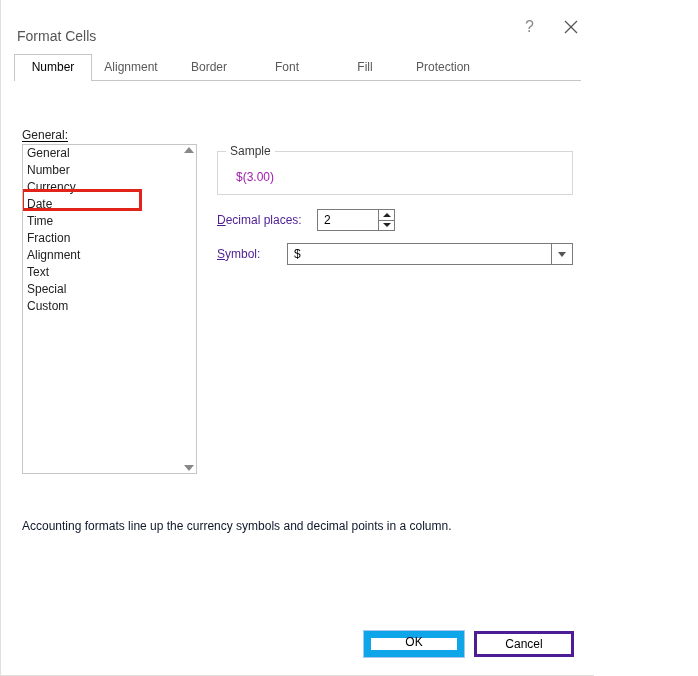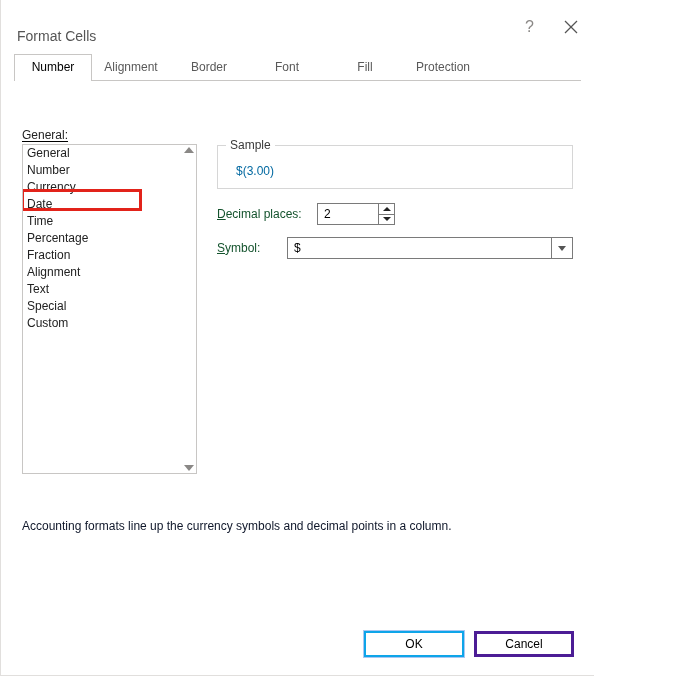--- a/index.html
+++ b/index.html
@@ -158,44 +158,45 @@
     left: 195px;
     top: 17px;
     right: 0;
   }
 
   .sample-group {
     border: 1px solid #d6d6d6;
     padding: 18px 12px 10px 12px;
     position: relative;
     margin-bottom: 14px;
+    margin-top: 6px;
   }
   .group-legend {
     position: absolute;
     top: -8px;
     left: 8px;
     background: #fff;
     padding: 0 4px;
     font-size: 12px;
     color: #3a3a3a;
   }
   .sample-value {
     font-size: 12px;
-    color: #0369a1;
+    color: #a21caf;
     padding-left: 6px;
   }
 
   .field-row {
     display: flex;
     align-items: center;
     margin: 5px 0 12px 0;
   }
   .field-label {
     width: 100px;
-    color: #14532d;
+    color: #4c1d95;
   }
   .underline-first { text-decoration: underline; text-underline-offset: 1px; }
   .spinner-wrap {
     display: inline-flex;
     border: 1px solid #7a7a7a;
     width: 78px;
     height: 22px;
     align-items: stretch;
     background: #fff;
   }
@@ -290,22 +291,23 @@
     border: 3px solid #4c1d95;
     background: #fff;
     font-size: 12px;
     font-family: inherit;
     cursor: pointer;
     display: flex;
     align-items: center;
     justify-content: center;
   }
   .btn.primary {
-    border: 2px solid #0ea5e9;
+    border: 7px solid #0ea5e9;
     outline: 1px solid rgba(10,95,217,0.35);
+    align-items: flex-end;
   }
 </style>
 </head>
 <body>
 
 <div class="dialog">
 
   <div class="titlebar">
     <div class="title-text">Format Cells</div>
     <div class="title-ctrls">
@@ -331,21 +333,20 @@
   <div class="content">
     <div class="cat-label">General:</div>
 
     <div class="listbox">
       <div class="listbox-inner">
         <div class="li-item"><span>General</span></div>
         <div class="li-item"><span>Number</span></div>
         <div class="li-item"><span>Currency</span></div>
         <div class="li-item"><span>Date</span></div>
         <div class="li-item"><span>Time</span></div>
-        <div class="li-item"><span>Percentage</span></div>
         <div class="li-item"><span>Fraction</span></div>
         <div class="li-item"><span>Alignment</span></div>
         <div class="li-item"><span>Text</span></div>
         <div class="li-item"><span>Special</span></div>
         <div class="li-item"><span>Custom</span></div>
       </div>
       <div class="scroll-affordance">
         <div class="scroll-arrow up"></div>
         <div class="scroll-arrow down"></div>
       </div>

